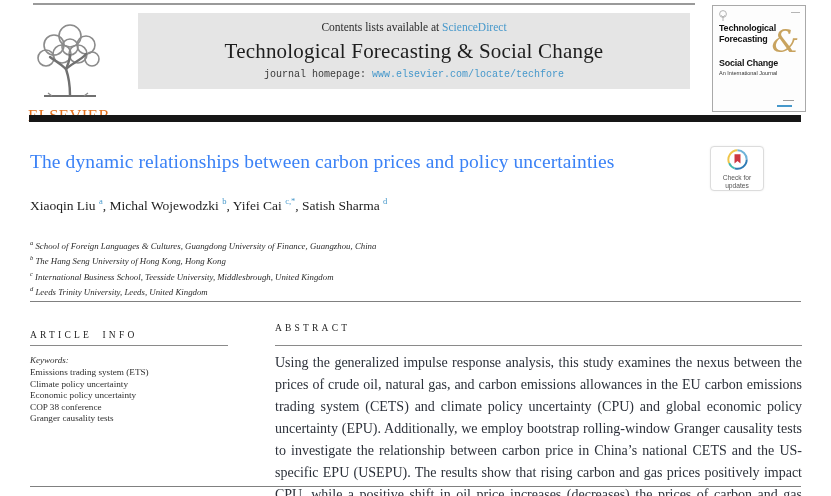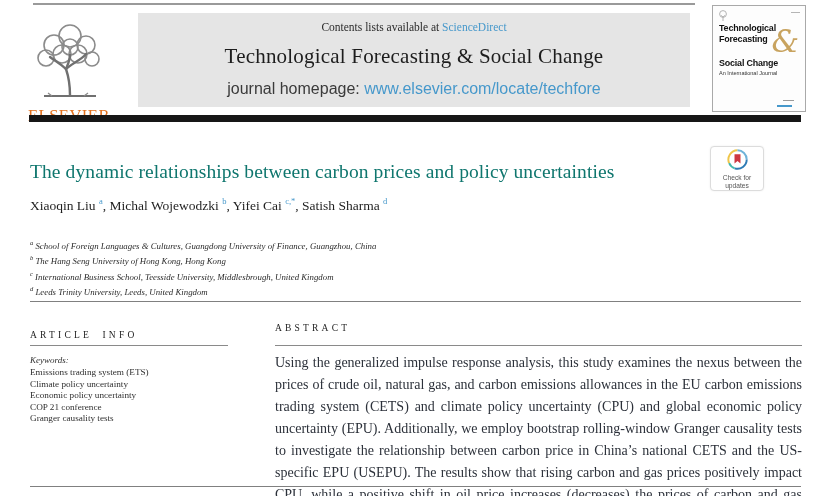--- a/index.html
+++ b/index.html
@@ -4,26 +4,26 @@
 <style>
   html,body{margin:0;padding:0;background:#fff;}
   .page{position:relative;width:831px;height:496px;background:#fff;overflow:hidden;
         font-family:"Liberation Serif",serif;color:#222;}
 
   
   .top-rule{position:absolute;left:33px;top:3px;width:662px;height:2px;background:#9a9a9a;}
   .elsevier-logo{position:absolute;left:28px;top:23px;width:100px;}
   .elsevier-word{font-family:"Liberation Serif",serif;font-size:16.5px;color:#e2701d;
                  letter-spacing:.5px;margin-top:1px;}
-  .header-box{position:absolute;left:138px;top:13px;width:552px;height:94px;background:#e5e5e5;
+  .header-box{position:absolute;left:138px;top:13px;width:552px;height:76px;background:#e5e5e5;
               display:flex;flex-direction:column;justify-content:space-between;
               text-align:center;padding:8px 0 9px 0;box-sizing:border-box;}
   .contents-line{font-size:11.5px;color:#2b2b2b;}
   .journal-title{font-size:21px;color:#1d1d1d;letter-spacing:.2px;}
-  .homepage-line{font-family:Liberation Sans, sans-serif;font-size:16px;color:#3a3a3a;}
+  .homepage-line{font-family:Liberation Mono, monospace;font-size:10px;color:#3a3a3a;}
   .link{color:#4698cb;text-decoration:none;cursor:pointer;}
 
   
   .cover{position:absolute;left:712px;top:5px;width:94px;height:107px;background:#fdfdfd;
          border:1px solid #a9a9a9;box-sizing:border-box;}
   .cover-minitree{position:absolute;left:5px;top:4px;opacity:.75;}
   .cover-topdash{position:absolute;right:5px;top:6px;width:9px;height:1px;background:#b5b5b5;}
   .cover-titles{position:absolute;left:6px;top:17px;z-index:2;
                 font-family:"Liberation Sans",sans-serif;font-weight:bold;
                 font-size:9.5px;line-height:10.5px;color:#111;
@@ -42,22 +42,22 @@
 
   
   .badge{position:absolute;left:710px;top:146px;width:52px;height:43px;background:#fff;
          border:1px solid #dcdcdc;border-radius:4px;box-shadow:0 0 2px rgba(0,0,0,.08);
          text-align:center;cursor:pointer;}
   .badge svg{margin-top:2px;}
   .badge-text{font-family:"Liberation Sans",sans-serif;font-size:7px;line-height:7.5px;
               color:#555;transform:scaleX(.95);transform-origin:center top;}
 
   
-  .title{position:absolute;left:30px;top:161px;width:700px;margin:0;font-weight:normal;
-         font-size:19.5px;color:#0f766e;letter-spacing:.1px;}
+  .title{position:absolute;left:30px;top:151px;width:700px;margin:0;font-weight:normal;
+         font-size:19.5px;color:#3b82f6;letter-spacing:.1px;}
   .authors{position:absolute;left:30px;top:196px;width:700px;font-size:13.5px;color:#1f1f1f;}
   .sup-link{font-size:8.5px;color:#4698cb;cursor:pointer;}
   .affiliations{position:absolute;left:30px;top:237px;width:700px;}
   .aff-line{font-style:italic;font-size:8.8px;line-height:11.4px;color:#2b2b2b;}
   .aff-sup{font-size:6.5px;font-style:italic;}
 
   
   .rule{position:absolute;height:1px;background:#808080;}
   .rule-thin{position:absolute;height:1px;background:#8a8a8a;}
 
@@ -156,21 +156,21 @@
 
   <div class="rule" style="left:30px;top:301px;width:771px;"></div>
 
   <div class="section-heading" style="left:30px;margin-top:7px;">ARTICLE INFO</div>
   <div class="rule-thin" style="left:30px;top:345px;width:198px;"></div>
   <div class="kw-label">Keywords:</div>
   <div class="kw-list">
       <div class="kw">Emissions trading system (ETS)</div>
       <div class="kw">Climate policy uncertainty</div>
       <div class="kw">Economic policy uncertainty</div>
-      <div class="kw">COP 21 conference</div>
+      <div class="kw">COP 38 conference</div>
       <div class="kw">Granger causality tests</div>
     </div>
 
   <div class="section-heading" style="left:275px;">ABSTRACT</div>
   <div class="rule-thin" style="left:275px;top:345px;width:527px;"></div>
   <div class="abstract-text">Using the generalized impulse response analysis, this study examines the nexus between the prices of crude oil, natural gas, and carbon emissions allowances in the EU carbon emissions trading system (CETS) and climate policy uncertainty (CPU) and global economic policy uncertainty (EPU). Additionally, we employ bootstrap rolling-window Granger causality tests to investigate the relationship between carbon price in China’s national CETS and the US-specific EPU (USEPU). The results show that rising carbon and gas prices positively impact CPU, while a positive shift in oil price increases (decreases) the prices of carbon and gas (EPU). Furthermore, an increase in the CPU (EPU) positively impacts the gas price (increases the CPU but decreases the prices of carbon and oil). Finally, we find evidence of time-varied bi-directional causality between China’s CETS and the USEPU. The above findings offer important implications for portfolio managers and policymakers.</div>
 
   <div class="rule" style="left:30px;top:486px;width:771px;"></div>
 </div>
 

